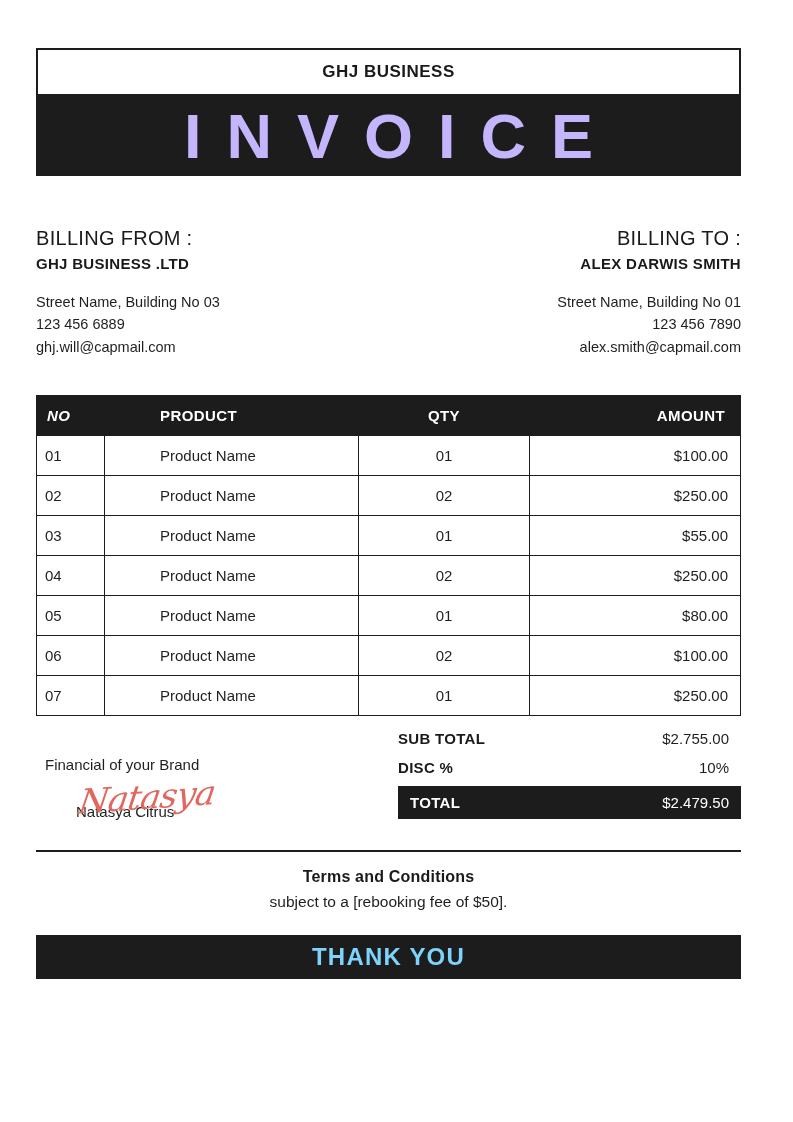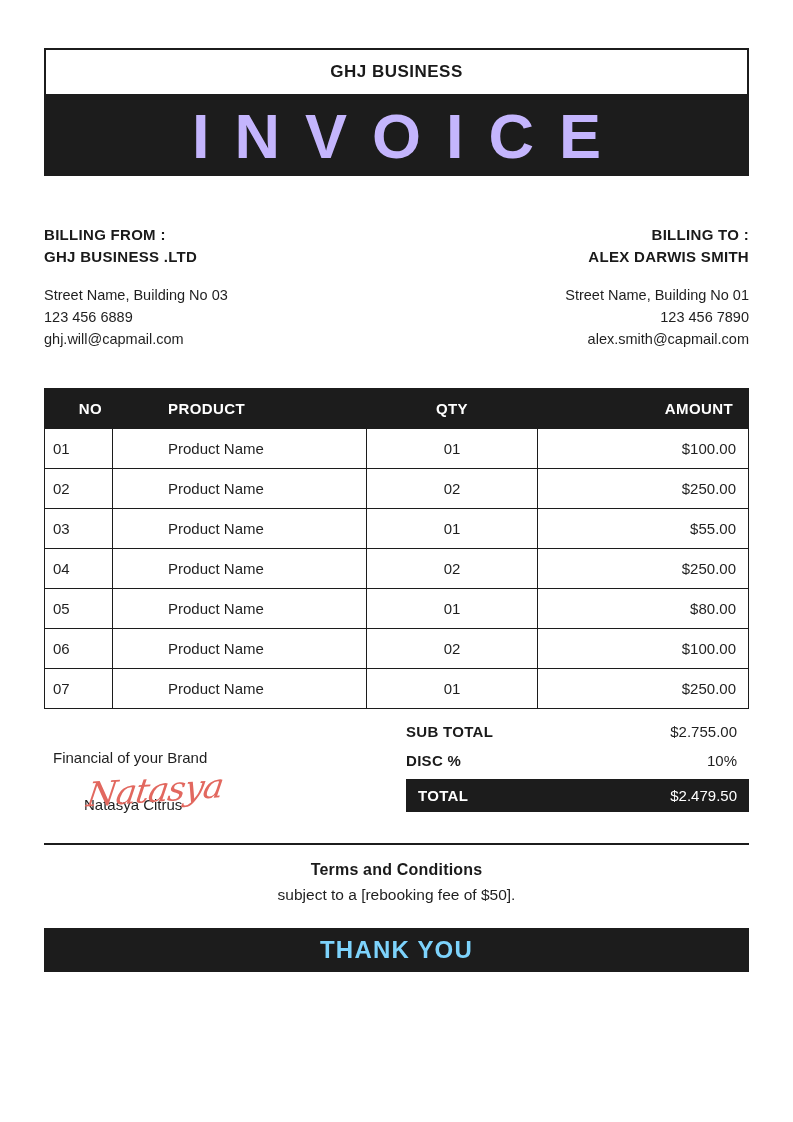--- a/index.html
+++ b/index.html
@@ -10,21 +10,21 @@
   body {
     width: 793px;
     height: 1122px;
     font-family: "Liberation Sans", sans-serif;
     color: #1a1a1a;
     position: relative;
     overflow: hidden;
   }
   .page {
     position: absolute;
-    left: 44px;
+    left: 36px;
     top: 0;
     width: 705px;
     height: 1122px;
   }
 
   
   .company-bar {
     margin-top: 48px;
     height: 48px;
     border: 2px solid #1c1c1c;
@@ -57,22 +57,22 @@
 
   
   .billing {
     display: flex;
     justify-content: space-between;
     margin-top: 48px;
   }
   .billing-col { width: 48%; }
   .billing-col.right { text-align: right; }
   .billing-label {
-    font-size: 15px;
-    font-weight: bold;
+    font-size: 20px;
+    font-weight: normal;
     letter-spacing: 0.3px;
     line-height: 1.45;
   }
   .billing-name {
     font-size: 15px;
     font-weight: bold;
     letter-spacing: 0.3px;
     line-height: 1.45;
   }
   .billing-lines {
@@ -91,21 +91,21 @@
   }
   table.items th {
     background: #1c1c1c;
     color: #ffffff;
     font-size: 15px;
     font-weight: bold;
     letter-spacing: 0.4px;
     padding: 11px 10px;
     border: 1px solid #1c1c1c;
   }
-  table.items th.c-no { width: 47px; text-align: right; }
+  table.items th.c-no { width: 47px; text-align: left; font-style: italic; }
   table.items th.c-product { text-align: left; padding-left: 55px; }
   table.items th.c-qty { width: 150px; text-align: center; }
   table.items th.c-amount { width: 185px; text-align: right; padding-right: 15px; }
 
   table.items td {
     font-size: 15px;
     padding: 11px 10px;
     border: 1px solid #1c1c1c;
     color: #1f1f1f;
   }

